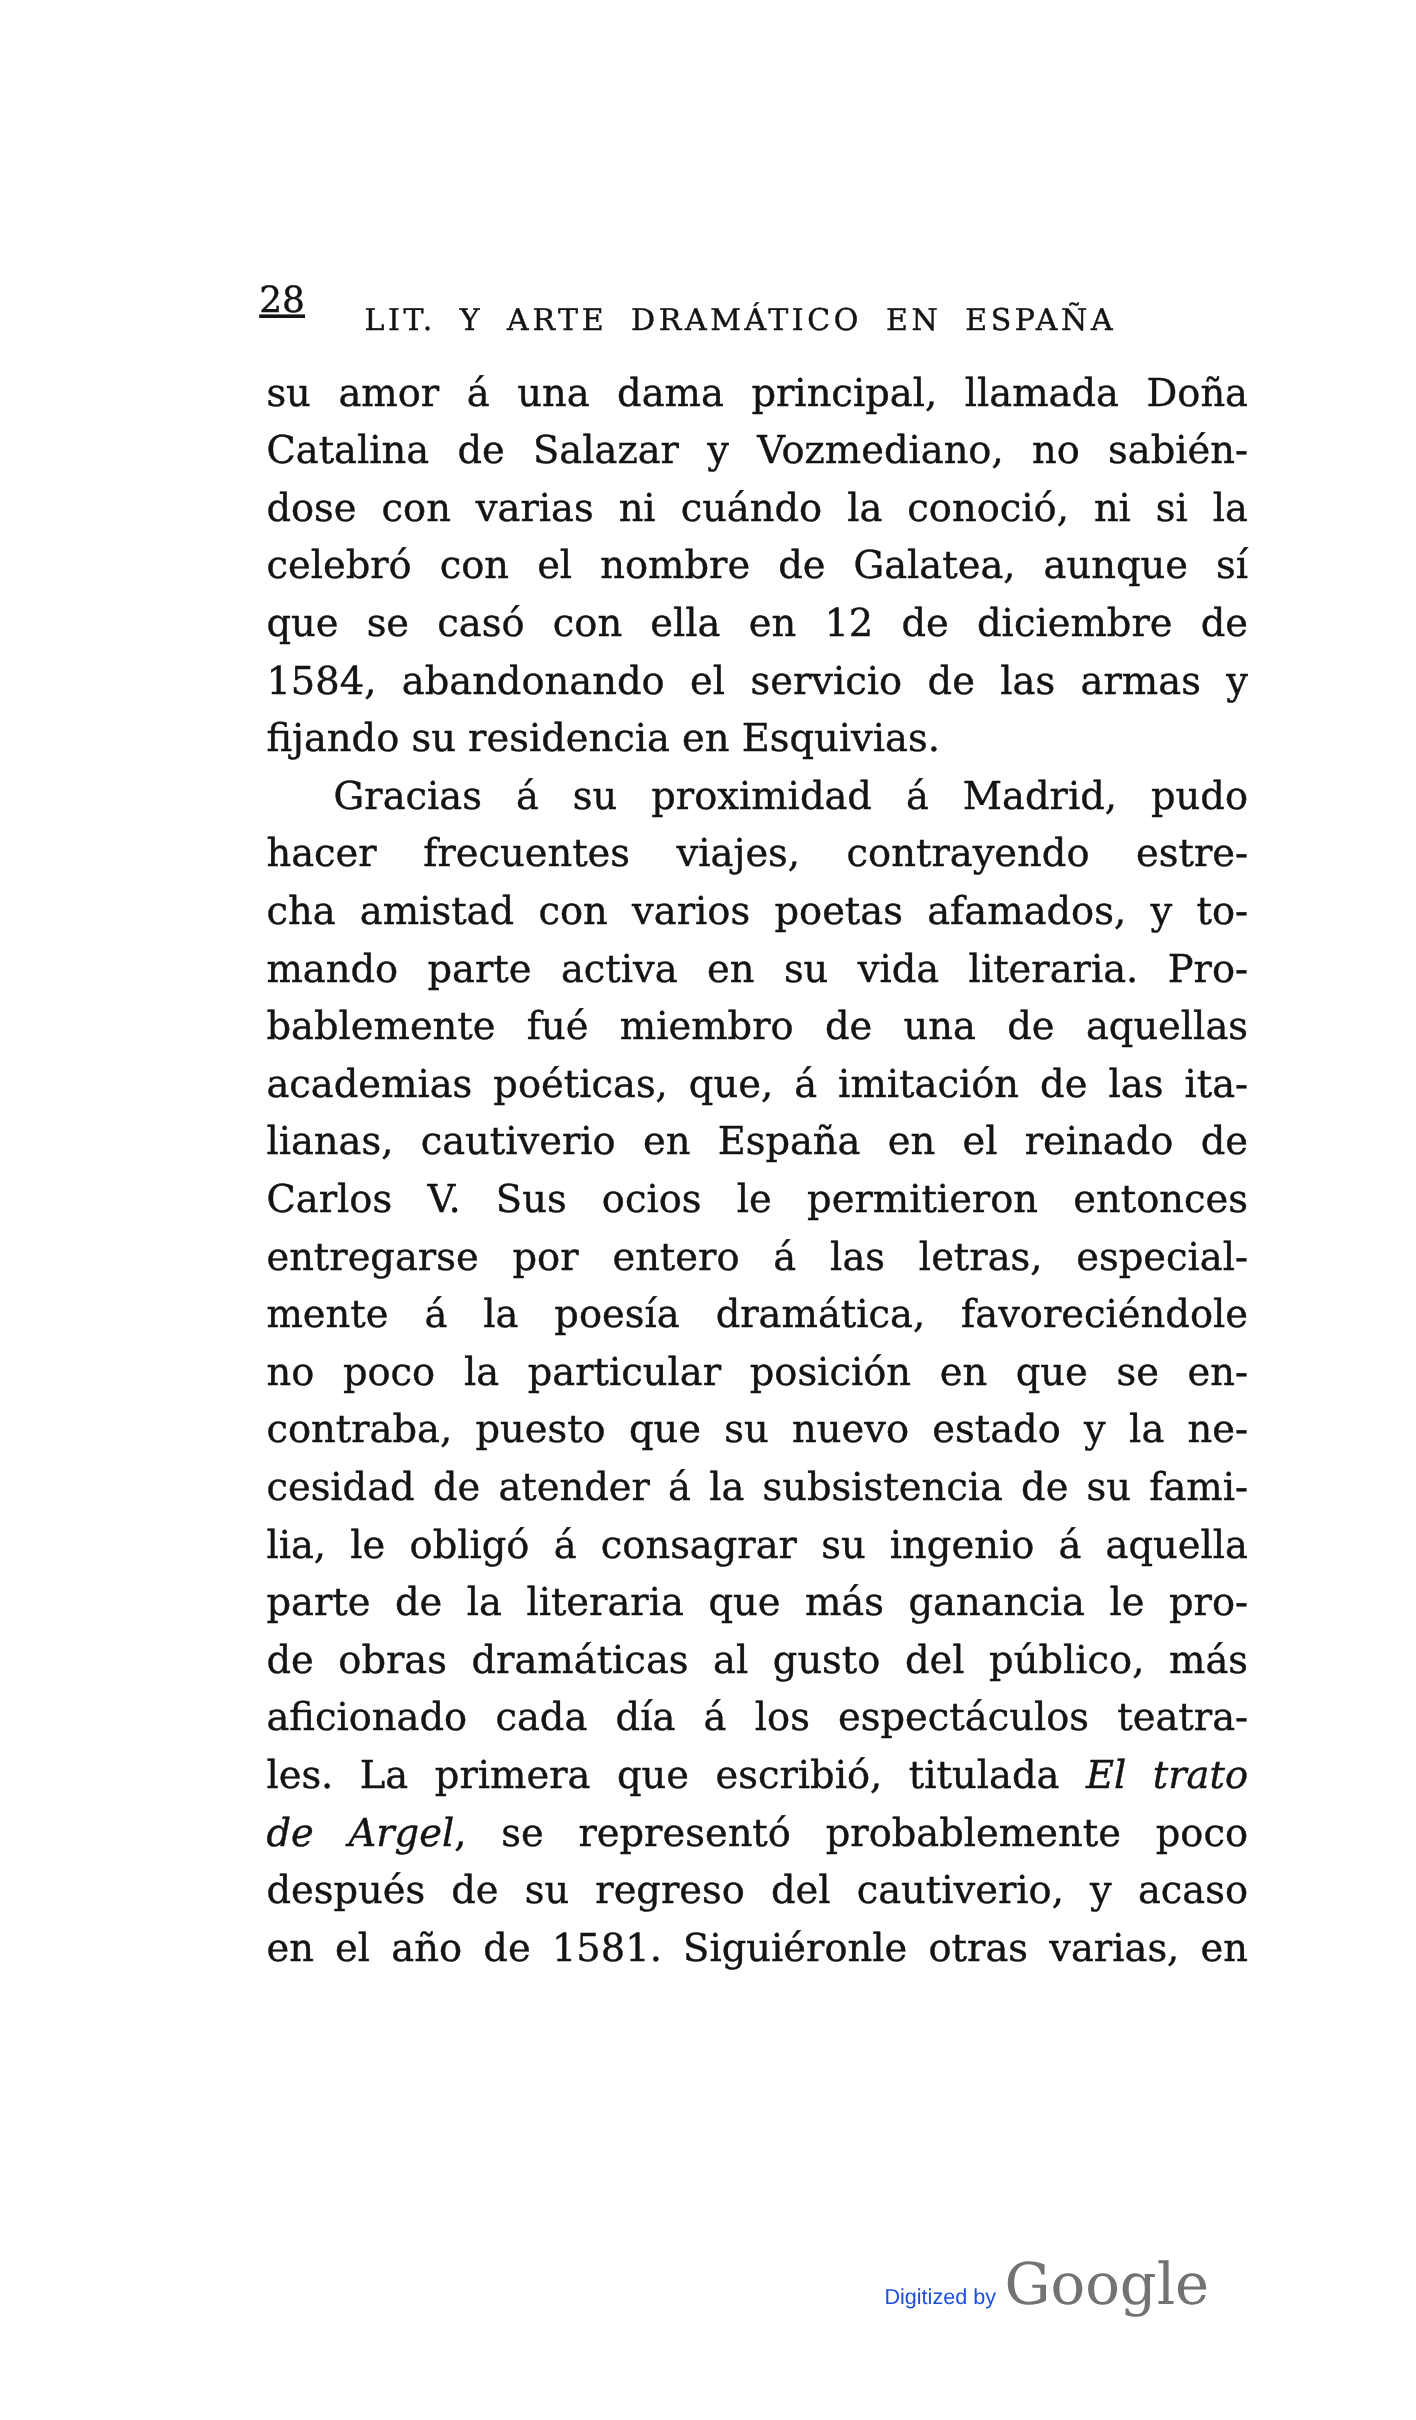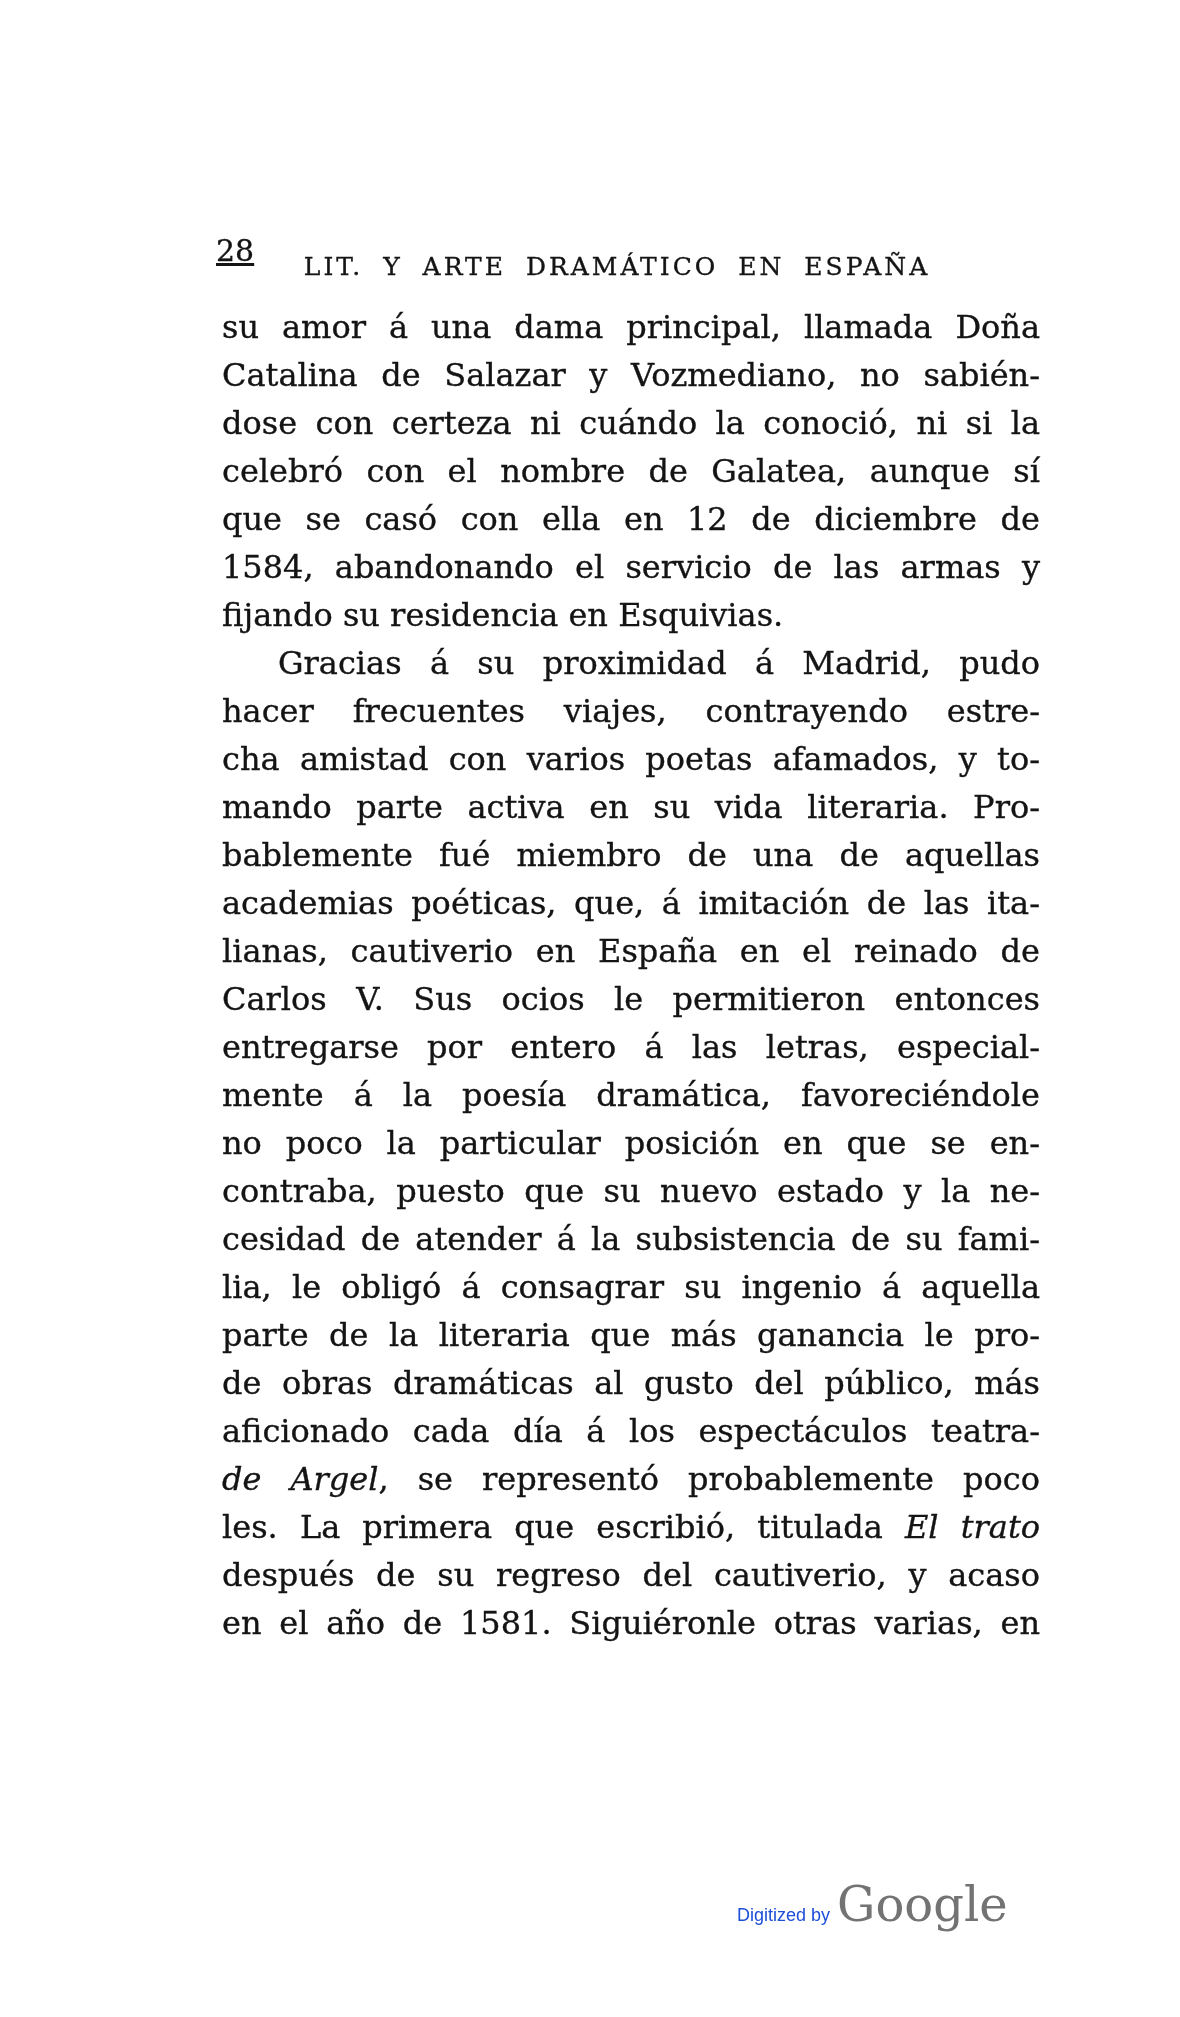--- a/index.html
+++ b/index.html
@@ -89,21 +89,21 @@
 <div class="page">
 
   <div class="header">
     <span class="page-num">28</span>
     <span class="running-title">LIT. Y ARTE DRAMÁTICO EN ESPAÑA</span>
   </div>
 
   <div class="body-text">
       <div class="line"><span>su amor á una dama principal, llamada Doña</span></div>
       <div class="line"><span>Catalina de Salazar y Vozmediano, no sabién-</span></div>
-      <div class="line"><span>dose con certeza ni cuándo la conoció, ni si la</span></div>
+      <div class="line"><span>dose con varias ni cuándo la conoció, ni si la</span></div>
       <div class="line"><span>celebró con el nombre de Galatea, aunque sí</span></div>
       <div class="line"><span>que se casó con ella en 12 de diciembre de</span></div>
       <div class="line"><span>1584, abandonando el servicio de las armas y</span></div>
       <div class="line no-just"><span>fijando su residencia en Esquivias.</span></div>
       <div class="line indent"><span>Gracias á su proximidad á Madrid, pudo</span></div>
       <div class="line"><span>hacer frecuentes viajes, contrayendo estre-</span></div>
       <div class="line"><span>cha amistad con varios poetas afamados, y to-</span></div>
       <div class="line"><span>mando parte activa en su vida literaria. Pro-</span></div>
       <div class="line"><span>bablemente fué miembro de una de aquellas</span></div>
       <div class="line"><span>academias poéticas, que, á imitación de las ita-</span></div>
@@ -111,22 +111,22 @@
       <div class="line"><span>Carlos V. Sus ocios le permitieron entonces</span></div>
       <div class="line"><span>entregarse por entero á las letras, especial-</span></div>
       <div class="line"><span>mente á la poesía dramática, favoreciéndole</span></div>
       <div class="line"><span>no poco la particular posición en que se en-</span></div>
       <div class="line"><span>contraba, puesto que su nuevo estado y la ne-</span></div>
       <div class="line"><span>cesidad de atender á la subsistencia de su fami-</span></div>
       <div class="line"><span>lia, le obligó á consagrar su ingenio á aquella</span></div>
       <div class="line"><span>parte de la literaria que más ganancia le pro-</span></div>
       <div class="line"><span>de obras dramáticas al gusto del público, más</span></div>
       <div class="line"><span>aficionado cada día á los espectáculos teatra-</span></div>
+      <div class="line"><span>les. La primera que escribió, titulada </span><span class="it">El trato</span></div>
       <div class="line"><span class="it">de Argel</span><span>, se representó probablemente poco</span></div>
-      <div class="line"><span>les. La primera que escribió, titulada </span><span class="it">El trato</span></div>
       <div class="line"><span>después de su regreso del cautiverio, y acaso</span></div>
       <div class="line"><span>en el año de 1581. Siguiéronle otras varias, en</span></div>
     </div>
 
   <div class="watermark">
     <span class="wm-prefix">Digitized by</span>
     <span class="wm-logo">Google</span>
   </div>
 
 </div>

